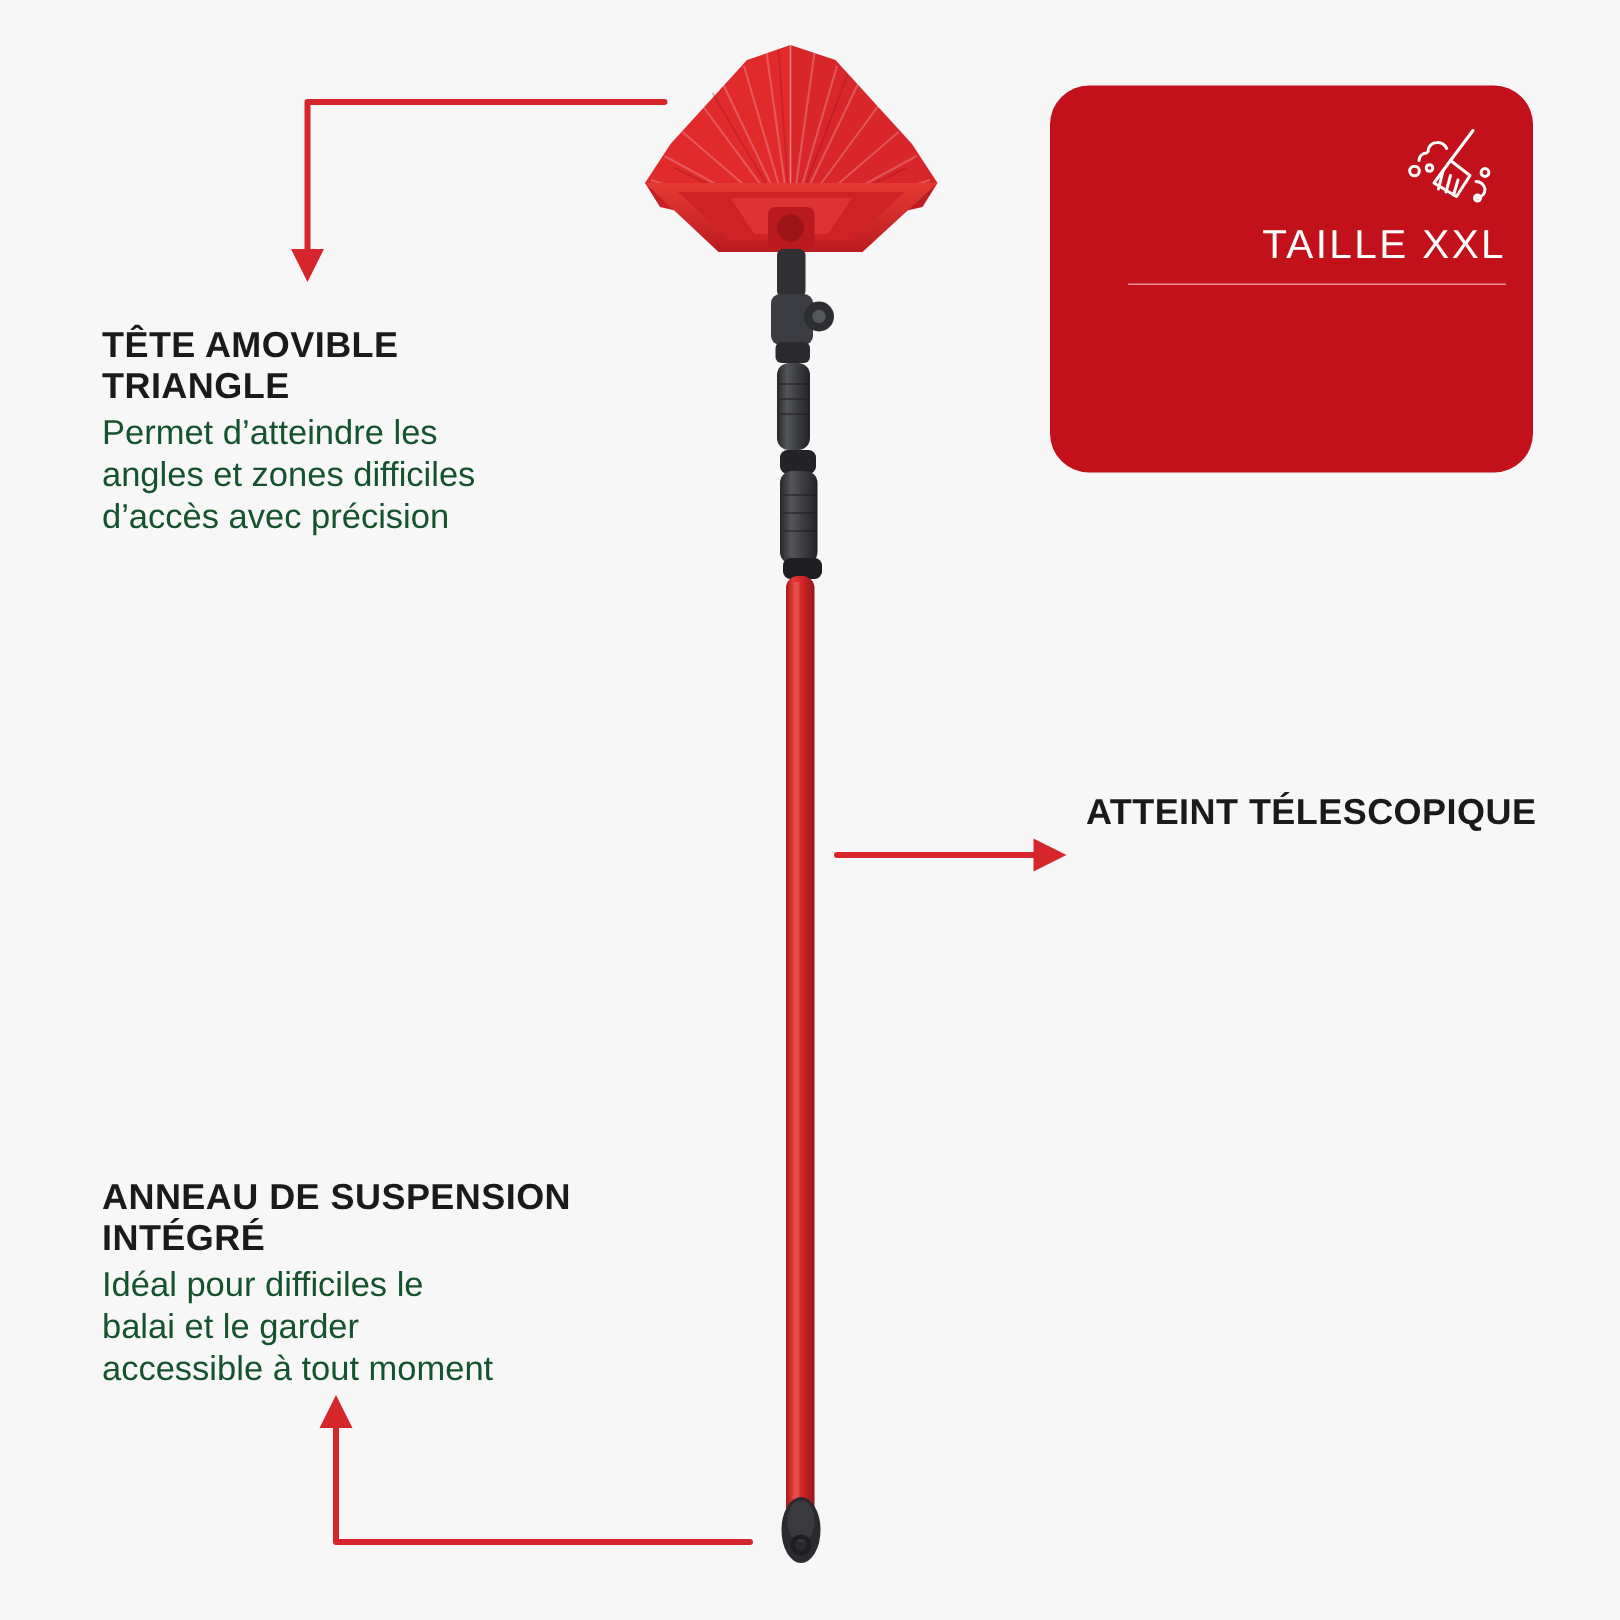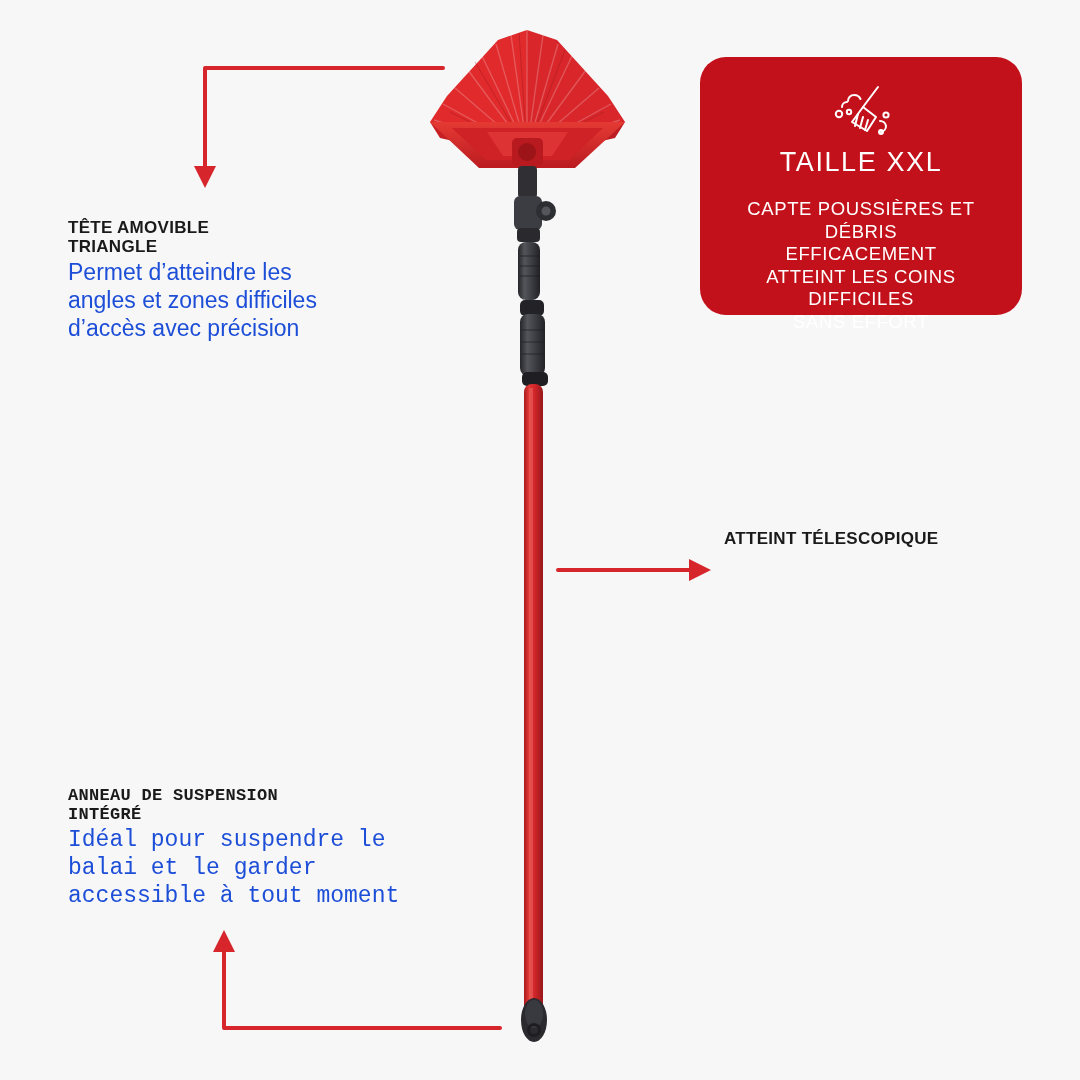--- a/index.html
+++ b/index.html
@@ -29,65 +29,64 @@
     height: 1080px;
   }
 
   
   .anno {
     position: absolute;
   }
   .anno .title {
     font-weight: bold;
     color: #1a1a1a;
-    font-size: 17px;
+    font-size: 24px;
     line-height: 1.12;
     letter-spacing: 0.3px;
     margin: 0 0 2px 0;
     white-space: pre-line;
   }
   .anno .desc {
-    color: #1d4ed8;
+    color: #14532d;
     font-size: 23px;
     line-height: 1.22;
     margin: 0;
     white-space: pre-line;
   }
 
   #anno-head {
     left: 68px;
     top: 218px;
     width: 330px;
   }
   #anno-handle {
     left: 724px;
     top: 529px;
     width: 335px;
   }
   #anno-ring {
     left: 68px;
     top: 786px;
     width: 360px;
-    font-family: Liberation Mono, monospace;
   }
 
   
   #badge {
     position: absolute;
     left: 700px;
     top: 57px;
     width: 322px;
     height: 258px;
     background: #c2111a;
     border-radius: 26px;
     box-sizing: border-box;
     padding: 16px 18px 14px 18px;
     display: flex;
     flex-direction: column;
-    align-items: center;
+    align-items: flex-end;
     color: #ffffff;
   }
   #badge .badge-icon {
     margin-top: 8px;
     margin-bottom: 6px;
   }
   #badge .badge-title {
     font-size: 27px;
     letter-spacing: 1.6px;
     font-weight: normal;
@@ -230,21 +229,21 @@
 d’accès avec précision</div>
   </div>
 
   <div class="anno" id="anno-handle">
     <div class="title">ATTEINT TÉLESCOPIQUE</div>
   </div>
 
   <div class="anno" id="anno-ring">
     <div class="title">ANNEAU DE SUSPENSION
 INTÉGRÉ</div>
-    <div class="desc">Idéal pour suspendre le
+    <div class="desc">Idéal pour difficiles le
 balai et le garder
 accessible à tout moment</div>
   </div>
 
   <div id="badge">
     <div class="badge-icon">
       <svg width="78" height="56" viewBox="0 0 78 56" fill="none" stroke="#ffffff" stroke-width="2" stroke-linecap="round" stroke-linejoin="round">
 
         <line x1="56" y1="6" x2="41" y2="26"></line>
 
@@ -258,19 +257,15 @@
         <circle cx="17" cy="33" r="3.2"></circle>
         <circle cx="27" cy="31" r="2.2"></circle>
 
         <path d="M58 40 a6 6 0 0 1 6 5 a6 6 0 0 1 -5 6"></path>
         <circle cx="64" cy="34" r="2.6"></circle>
         <circle cx="59" cy="51" r="2"></circle>
       </svg>
     </div>
     <div class="badge-title">TAILLE XXL</div>
     <div class="rule"></div>
-    <div class="badge-sub">CAPTE POUSSIÈRES ET DÉBRIS
-EFFICACEMENT
-ATTEINT LES COINS DIFFICILES
-SANS EFFORT</div>
   </div>
 
 </div>
 
 </body></html>

